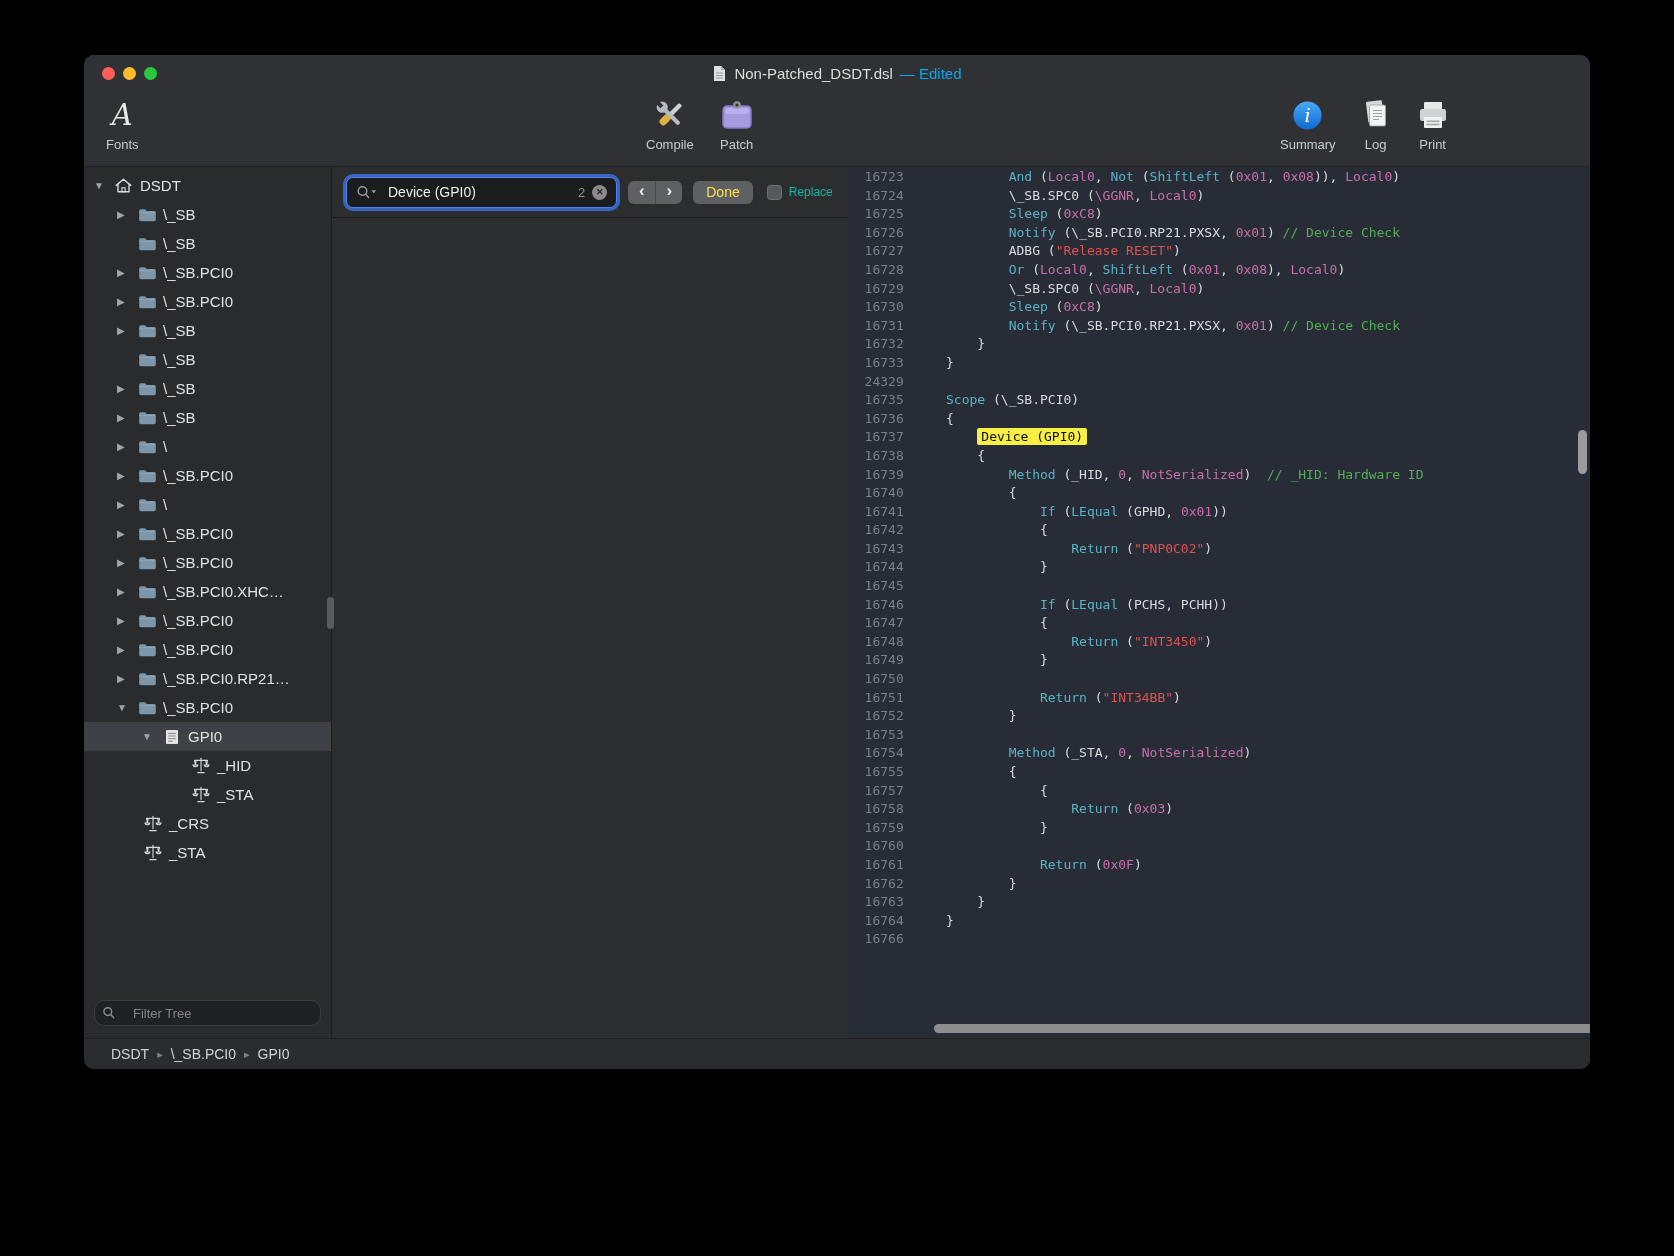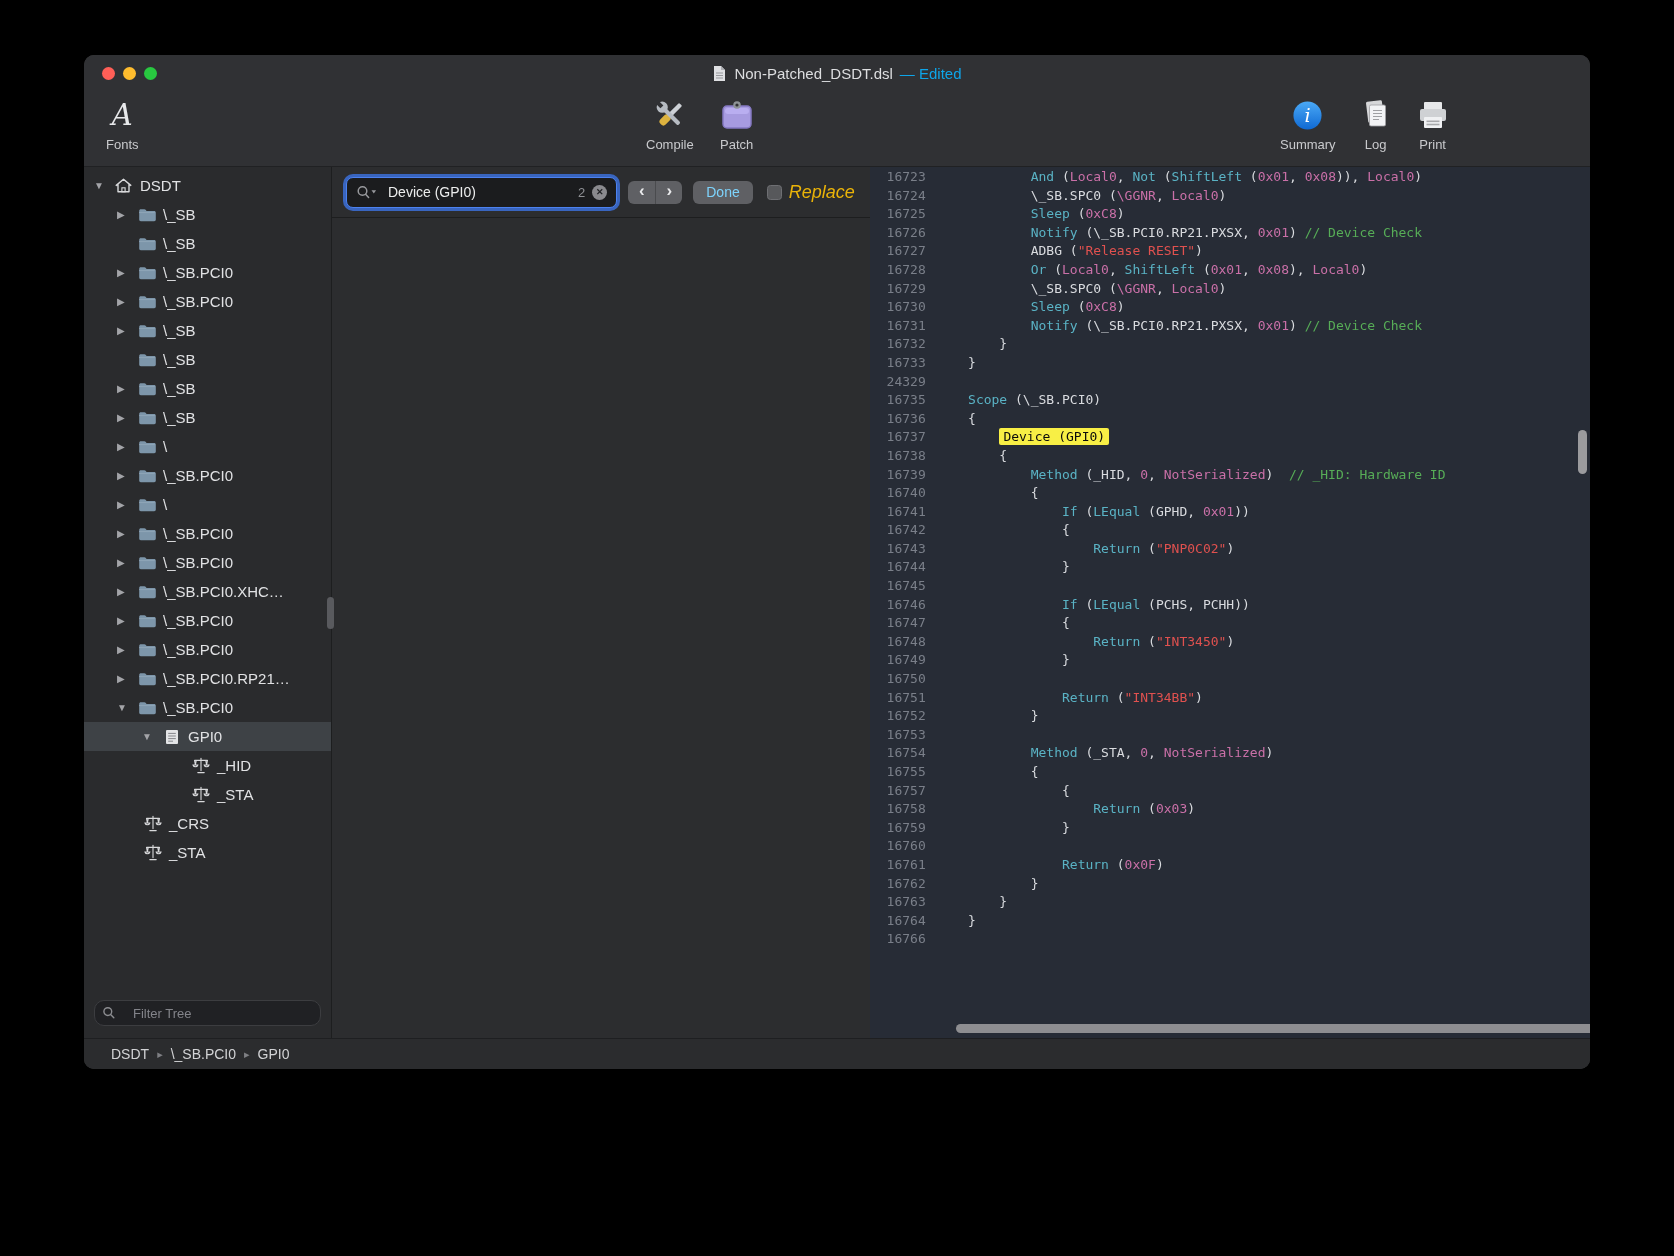--- a/index.html
+++ b/index.html
@@ -52,25 +52,25 @@
     padding:0 9px;gap:7px;box-shadow:0 0 0 3px rgba(62,120,240,.75);border:1px solid #4c82f0;}
   .search-field input{flex:1;background:transparent;border:0;outline:0;color:#eceded;font-size:14px;
     font-family:"Liberation Sans",sans-serif;min-width:0;}
   .result-count{color:#8f9094;font-size:13px;}
   .clear-btn{width:15px;height:15px;border-radius:50%;background:#8a8a8e;color:#222326;font-size:9px;
     line-height:15px;text-align:center;font-weight:700;flex:0 0 auto;cursor:default;}
   .nav-group{display:flex;border-radius:6px;overflow:hidden;flex:0 0 auto;}
   .nav-btn{width:27px;height:23px;background:#5f6064;color:#e9eaec;display:flex;align-items:center;
     justify-content:center;font-size:17px;font-weight:600;padding-bottom:2px;box-sizing:border-box;}
   .nav-btn + .nav-btn{border-left:1px solid #4a4b4e;}
-  .done-btn{height:23px;padding:0 13px;background:#5f6064;border-radius:6px;color:#7dd3fc;font-size:14px;
+  .done-btn{height:23px;padding:0 13px;background:#5f6064;border-radius:6px;color:#fde047;font-size:14px;
     display:flex;align-items:center;flex:0 0 auto;}
   .replace-group{display:flex;align-items:center;gap:7px;margin-left:3px;flex:0 0 auto;}
   .checkbox{width:15px;height:15px;border-radius:3.5px;background:#57585b;border:1px solid #6e6f73;box-sizing:border-box;}
-  .replace-label{color:#eab308;font-size:18px;font-style:italic;}
+  .replace-label{color:#14b8a6;font-size:12px;}
   
   .editor{flex:1;background:var(--editor-bg,#272c36);position:relative;overflow:hidden;
     font-family:"DejaVu Sans Mono",monospace;font-size:13px;line-height:18.6px;}
   .code-lines{padding-top:1px;}
   .code-line{display:flex;white-space:pre;height:18.6px;}
   .ln{width:56px;flex:0 0 auto;text-align:right;padding-right:11px;color:#7a7f89;}
   .tk-k{color:var(--syntax-keyword,#5ab3c5);}
   .tk-m{color:var(--syntax-number,#ca70a8);}
   .tk-s{color:var(--syntax-string,#e0514f);}
   .tk-c{color:var(--syntax-comment,#57ad57);}

